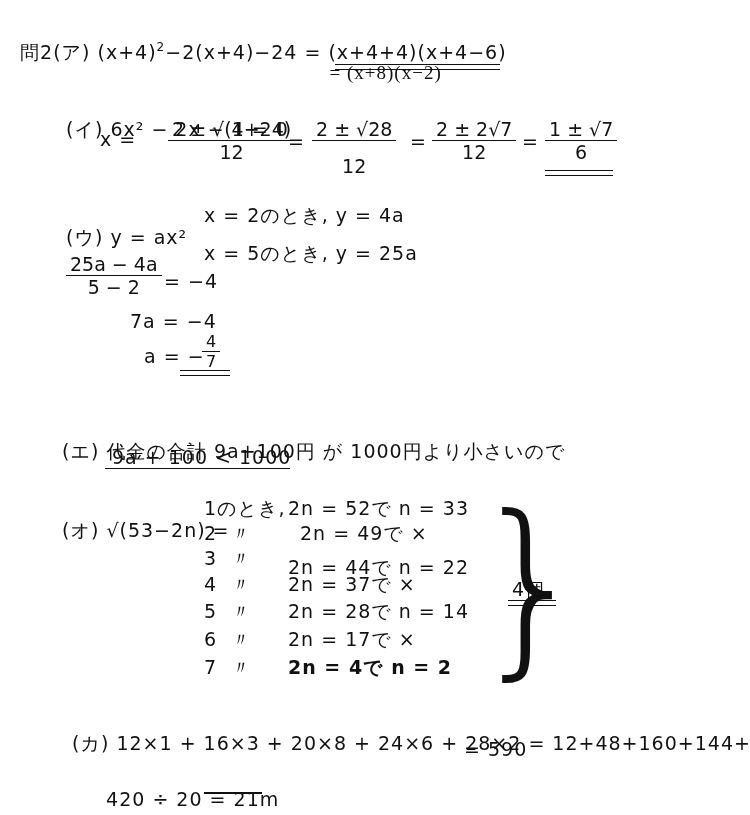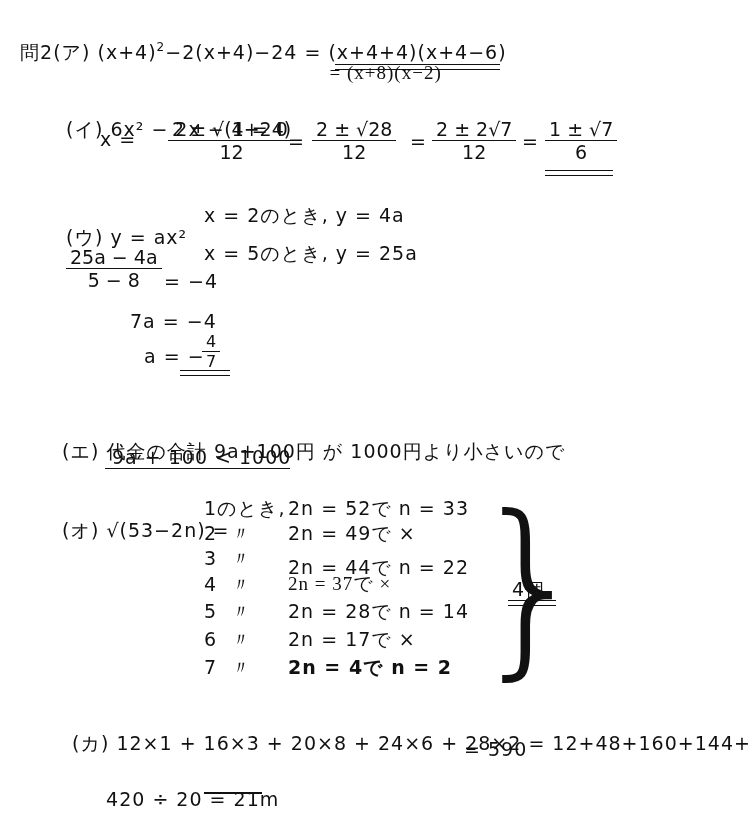--- a/index.html
+++ b/index.html
@@ -27,44 +27,44 @@
 
 <div class="ln" style="left:52px;top:96px;">
   <span>(イ)</span> <span>6x² − 2x − 1 = 0</span>
 </div>
 <div class="ln" style="left:100px;top:128px;">x =</div>
 <div class="frac" style="left:140px;top:118px;margin-left:28px;">
   <span class="num">2 ± √(4+24)</span>
   <span class="den">12</span>
 </div>
 <div class="ln" style="left:288px;top:130px;">=</div>
-<div class="frac" style="left:312px;top:118px;">
+<div class="frac" style="left:312px;top:118px;gap:14px;">
   <span class="num">2 ± √28</span>
   <span class="den">12</span>
 </div>
 <div class="ln" style="left:410px;top:130px;">=</div>
 <div class="frac" style="left:432px;top:118px;">
   <span class="num">2 ± 2√7</span>
   <span class="den">12</span>
 </div>
 <div class="ln" style="left:522px;top:130px;">=</div>
 <div class="frac" style="left:545px;top:118px;align-items:center;">
   <span class="num">1 ± √7</span>
   <span class="den">6</span>
 </div>
 <div class="dbl" style="left:545px;top:170px;width:68px;"></div>
 
 <div class="ln" style="left:52px;top:204px;">
   <span>(ウ)</span> <span>y = ax²</span>
 </div>
 <div class="ln" style="left:204px;top:204px;text-align:right;">x = 2のとき, y = 4a</div>
 <div class="ln" style="left:204px;top:230px;margin-top:12px;">x = 5のとき, y = 25a</div>
-<div class="frac" style="left:66px;top:246px;justify-content:flex-end;">
+<div class="frac" style="left:66px;top:253px;justify-content:flex-end;">
   <span class="num">25a − 4a</span>
-  <span class="den">5 − 8</span>
+  <span class="den">5 − 2</span>
 </div>
 <div class="ln" style="left:164px;top:270px;">= −4</div>
 <div class="ln" style="left:130px;top:310px;">7a = −4</div>
 <div class="ln" style="left:144px;top:345px;">a = −</div>
 <div class="frac" style="left:202px;top:332px;font-size:16px;">
   <span class="num">4</span>
   <span class="den">7</span>
 </div>
 <div class="dbl" style="left:180px;top:370px;width:50px;"></div>
 
@@ -74,25 +74,25 @@
 <div class="ln" style="left:112px;top:446px;text-align:center;">9a + 100 &lt; 1000</div>
 <div class="sgl" style="left:105px;top:468px;width:185px;"></div>
 
 <div class="ln" style="left:48px;top:497px;">
   <span>(オ)</span> <span>√(53−2n) =</span>
 </div>
 <div>
   <div class="ln" style="left:204px;top:497px;"><span>1のとき,</span></div>
   <div class="ln" style="left:288px;top:497px;">2n = 52で n = 33</div>
   <div class="ln" style="left:204px;top:522px;">2  〃</div>
-  <div class="ln" style="left:288px;top:522px;text-align:center;">2n = 49で ×</div>
+  <div class="ln" style="left:300px;top:522px;text-align:center;">2n = 49で ×</div>
   <div class="ln" style="left:204px;top:547px;">3  〃</div>
   <div class="ln" style="left:288px;top:556px;">2n = 44で n = 22</div>
   <div class="ln" style="left:204px;top:573px;">4  〃</div>
-  <div class="ln" style="left:288px;top:573px;font-family:Liberation Serif, serif;">2n = 37で ×</div>
+  <div class="ln" style="left:288px;top:573px;">2n = 37で ×</div>
   <div class="ln" style="left:204px;top:600px;">5  〃</div>
   <div class="ln" style="left:288px;top:600px;">2n = 28で n = 14</div>
   <div class="ln" style="left:204px;top:628px;">6  〃</div>
   <div class="ln" style="left:288px;top:628px;">2n = 17で ×</div>
   <div class="ln" style="left:204px;top:656px;">7  〃</div>
   <div class="ln" style="left:288px;top:656px;font-weight:bold;">2n = 4で n = 2</div>
 </div>
 <div class="brace" style="left:470px;top:492px;">}</div>
 <div class="ln" style="left:512px;top:578px;">4個</div>
 <div class="dbl" style="left:508px;top:600px;width:48px;"></div>

